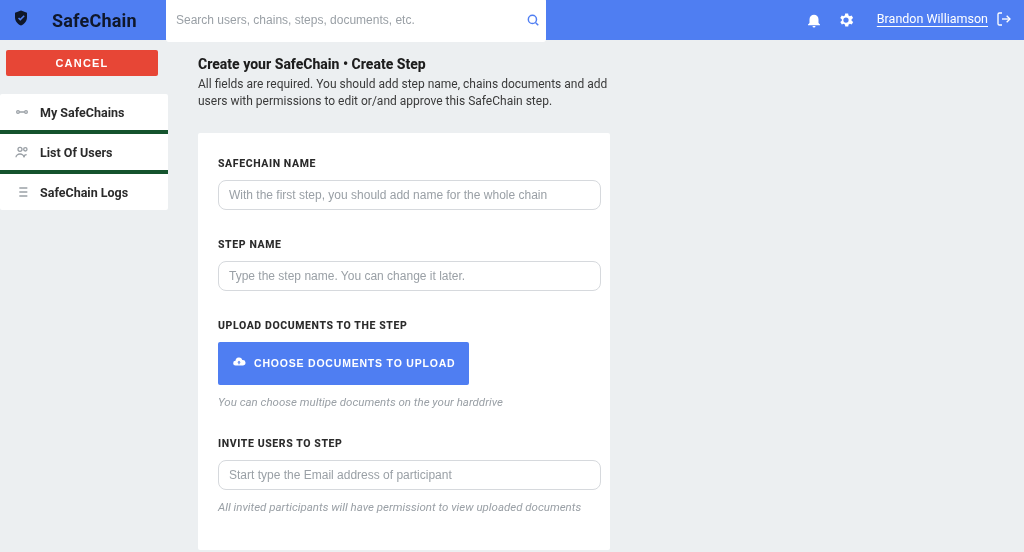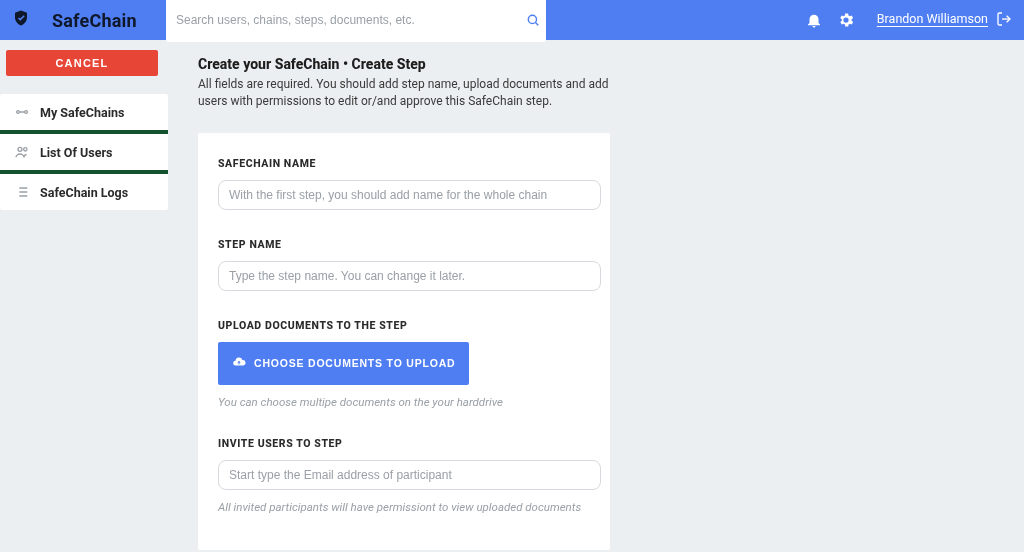--- a/index.html
+++ b/index.html
@@ -265,21 +265,21 @@
               <line x1="4" y1="18" x2="4" y2="18"></line>
             </svg>
         </span>
         <span>SafeChain Logs</span>
       </div>
     </div>
   </div>
 
   <div class="main">
     <div class="page-title">Create your SafeChain  •  Create Step</div>
-    <div class="page-subtitle">All fields are required. You should add step name, upload documents and add users with permissions to edit or/and approve this SafeChain step.</div>
+    <div class="page-subtitle">All fields are required. You should add step name, chains documents and add users with permissions to edit or/and approve this SafeChain step.</div>
 
     <div class="card">
 
       <div class="field-block">
         <div class="field-label">SAFECHAIN NAME</div>
         <input class="text-input" type="text" placeholder="With the first step, you should add name for the whole chain" style="">
       </div>
 
       <div class="field-block">
         <div class="field-label">STEP NAME</div>

